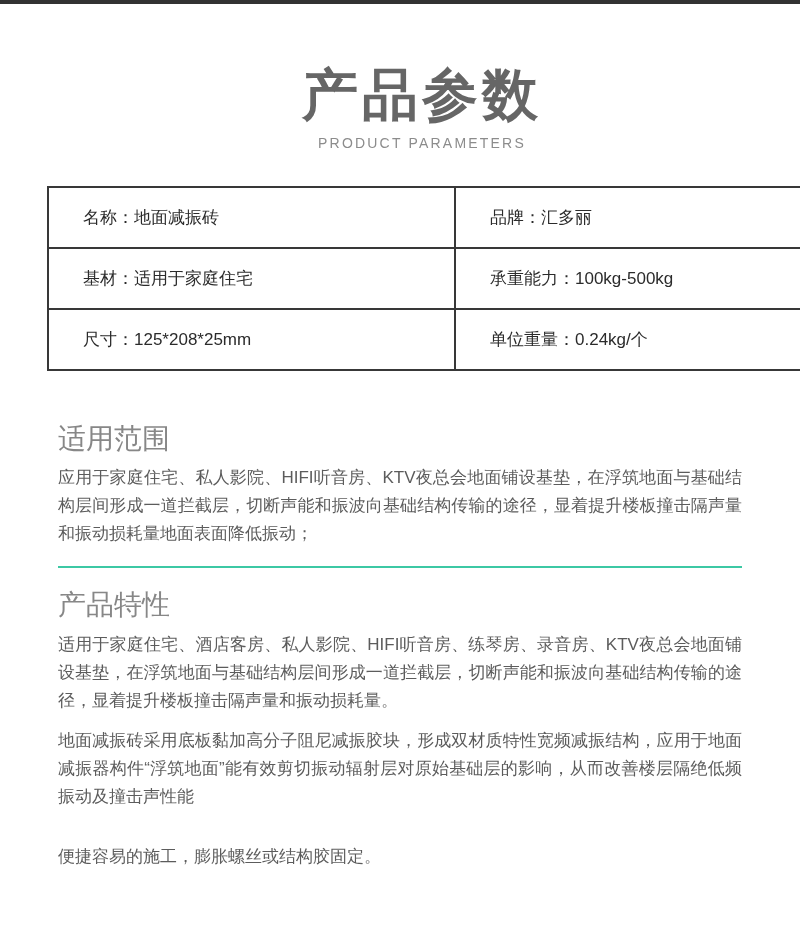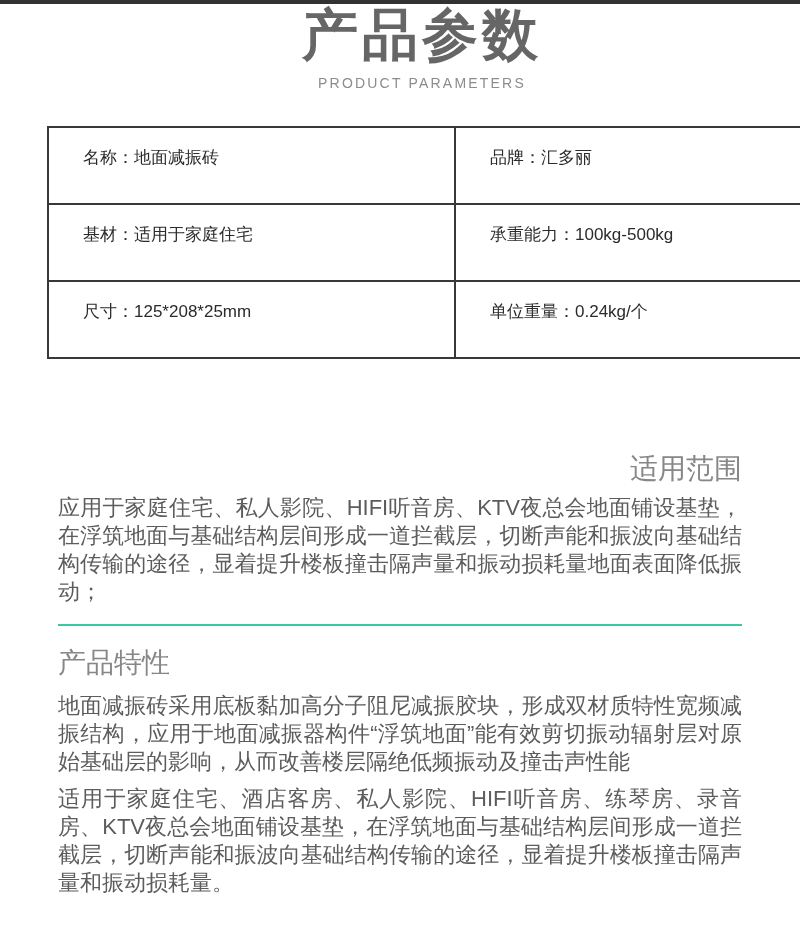--- a/index.html
+++ b/index.html
@@ -14,20 +14,21 @@
     height: 951px;
     background: #ffffff;
     overflow: hidden;
   }
   .top-strip {
     width: 800px;
     height: 4px;
     background: #323232;
   }
   .header {
+    margin-top: 60px;
     text-align: center;
     padding-left: 44px;
   }
   .main-title {
     margin: 0;
     font-size: 56px;
     line-height: 1.1;
     font-weight: 900;
     color: #666666;
     letter-spacing: 4px;
@@ -40,44 +41,44 @@
   }
   table.spec-table {
     border-collapse: collapse;
     margin: 35px 0 0 47px;
     width: 706px;
     table-layout: fixed;
   }
   table.spec-table td {
     border: 2px solid #383838;
     height: 59px;
-    padding: 0 10px 16px 34px;
+    padding: 0 10px 0 34px;
     font-size: 17px;
     color: #2b2b2b;
     background: #ffffff;
     vertical-align: middle;
   }
   table.spec-table td.col-left  { width: 361px; }
   table.spec-table td.col-right { width: 341px; }
   .content {
     margin: 0 58px;
     width: 684px;
   }
   .section-title {
     margin: 0;
     font-size: 28px;
     font-weight: 400;
     color: #878787;
     line-height: 1.2;
   }
-  .section-title.scope    { margin-top: 93px; text-align: right; }
+  .section-title.scope    { margin-top: 51px; }
   .section-title.features { margin-top: 20px; }
   .body-text {
     margin: 9px 0 0 0;
-    font-size: 22px;
+    font-size: 17px;
     line-height: 28px;
     color: #5c5c5c;
     text-align: justify;
   }
   .divider {
     margin-top: 18px;
     height: 2px;
     background: #3cc8a4;
     border: none;
   }
@@ -114,18 +115,19 @@
   </table>
 
   <div class="content">
 
     <h2 class="section-title scope">适用范围</h2>
     <p class="body-text">应用于家庭住宅、私人影院、HIFI听音房、KTV夜总会地面铺设基垫，在浮筑地面与基础结构层间形成一道拦截层，切断声能和振波向基础结构传输的途径，显着提升楼板撞击隔声量和振动损耗量地面表面降低振动；</p>
 
     <hr class="divider">
 
     <h2 class="section-title features">产品特性</h2>
+    <p class="body-text">适用于家庭住宅、酒店客房、私人影院、HIFI听音房、练琴房、录音房、KTV夜总会地面铺设基垫，在浮筑地面与基础结构层间形成一道拦截层，切断声能和振波向基础结构传输的途径，显着提升楼板撞击隔声量和振动损耗量。</p>
     <p class="body-text features-para">地面减振砖采用底板黏加高分子阻尼减振胶块，形成双材质特性宽频减振结构，应用于地面减振器构件“浮筑地面”能有效剪切振动辐射层对原始基础层的影响，从而改善楼层隔绝低频振动及撞击声性能</p>
-    <p class="body-text">适用于家庭住宅、酒店客房、私人影院、HIFI听音房、练琴房、录音房、KTV夜总会地面铺设基垫，在浮筑地面与基础结构层间形成一道拦截层，切断声能和振波向基础结构传输的途径，显着提升楼板撞击隔声量和振动损耗量。</p>
+    <p class="body-text features-para last">便捷容易的施工，膨胀螺丝或结构胶固定。</p>
 
   </div>
 
 </div>
 
 </body></html>

